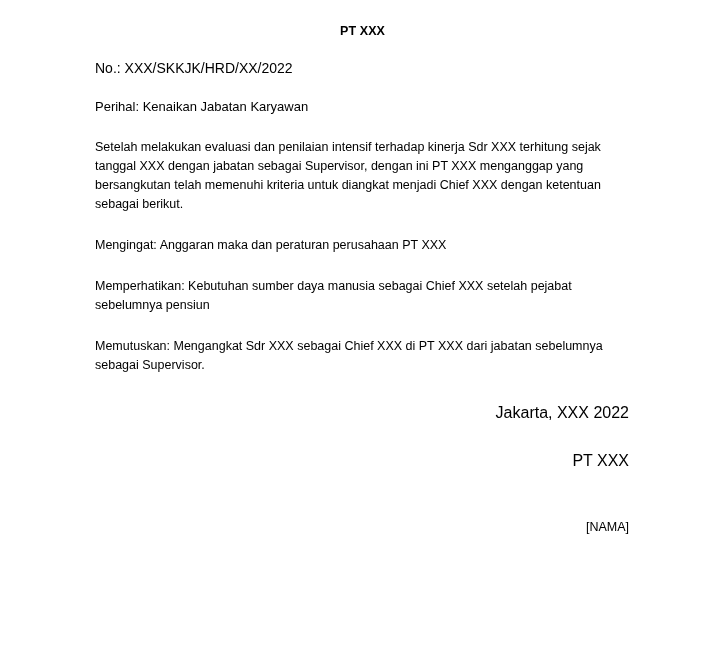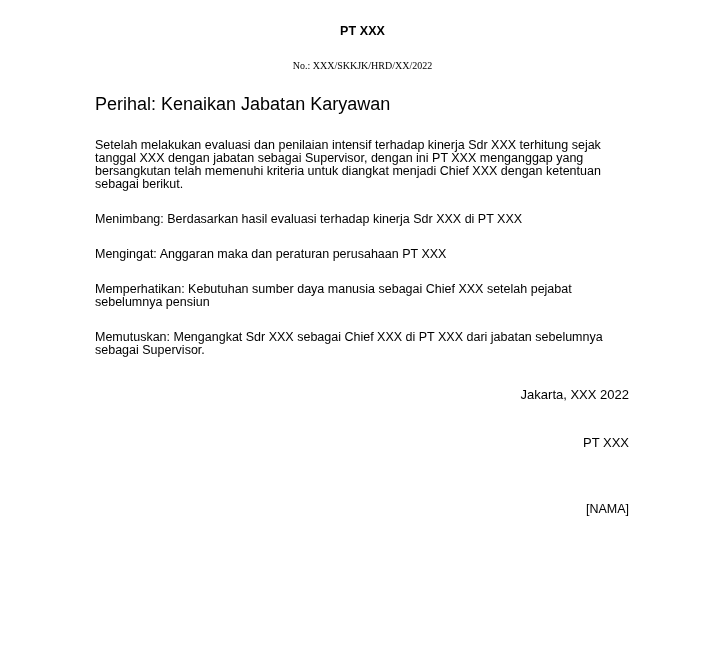--- a/index.html
+++ b/index.html
@@ -25,45 +25,43 @@
     text-align: center;
     font-weight: bold;
     font-size: 12.5px;
     line-height: 19px;
     margin-top: 4px;
   }
   .letterhead div {
     letter-spacing: 0.1px;
   }
   .doc-number {
-    text-align: center;
-    font-size: 10px;
+    font-size: 14px;
     margin-top: 19px;
-    font-family: Liberation Serif, serif;
   }
   .subject {
-    font-size: 18px;
+    font-size: 13px;
     margin-top: 23px;
   }
   .para {
     font-size: 12.5px;
-    line-height: 13px;
+    line-height: 19px;
     margin-top: 22px;
     text-align: left;
   }
   .para.body-wide {
     margin-top: 24px;
   }
   .closing {
     margin-top: 26px;
   }
   .signature-block {
     margin-top: 28px;
     text-align: right;
-    font-size: 13px;
+    font-size: 16px;
     line-height: 19px;
     padding-right: 1px;
   }
   .sign-city {
     margin-bottom: 29px;
   }
   .sign-company {
     margin-bottom: 0;
   }
   .signature-name {
@@ -82,21 +80,20 @@
   <div class="letterhead">
     <div>PT XXX</div>
   </div>
 
   <div class="doc-number">No.: XXX/SKKJK/HRD/XX/2022</div>
 
   <div class="subject">Perihal: Kenaikan Jabatan Karyawan</div>
 
   <div class="para body-wide">Setelah melakukan evaluasi dan penilaian intensif terhadap kinerja Sdr XXX terhitung sejak tanggal XXX dengan jabatan sebagai Supervisor, dengan ini PT XXX menganggap yang bersangkutan telah memenuhi kriteria untuk diangkat menjadi Chief XXX dengan ketentuan sebagai berikut.</div>
 
-  <div class="para">Menimbang: Berdasarkan hasil evaluasi terhadap kinerja Sdr XXX di PT XXX</div>
 
   <div class="para">Mengingat: Anggaran maka dan peraturan perusahaan PT XXX</div>
 
   <div class="para">Memperhatikan: Kebutuhan sumber daya manusia sebagai Chief XXX setelah pejabat sebelumnya pensiun</div>
 
   <div class="para">Memutuskan: Mengangkat Sdr XXX sebagai Chief XXX di PT XXX dari jabatan sebelumnya sebagai Supervisor.</div>
 
 
   <div class="signature-block">
     <div class="sign-city">Jakarta, XXX 2022</div>

